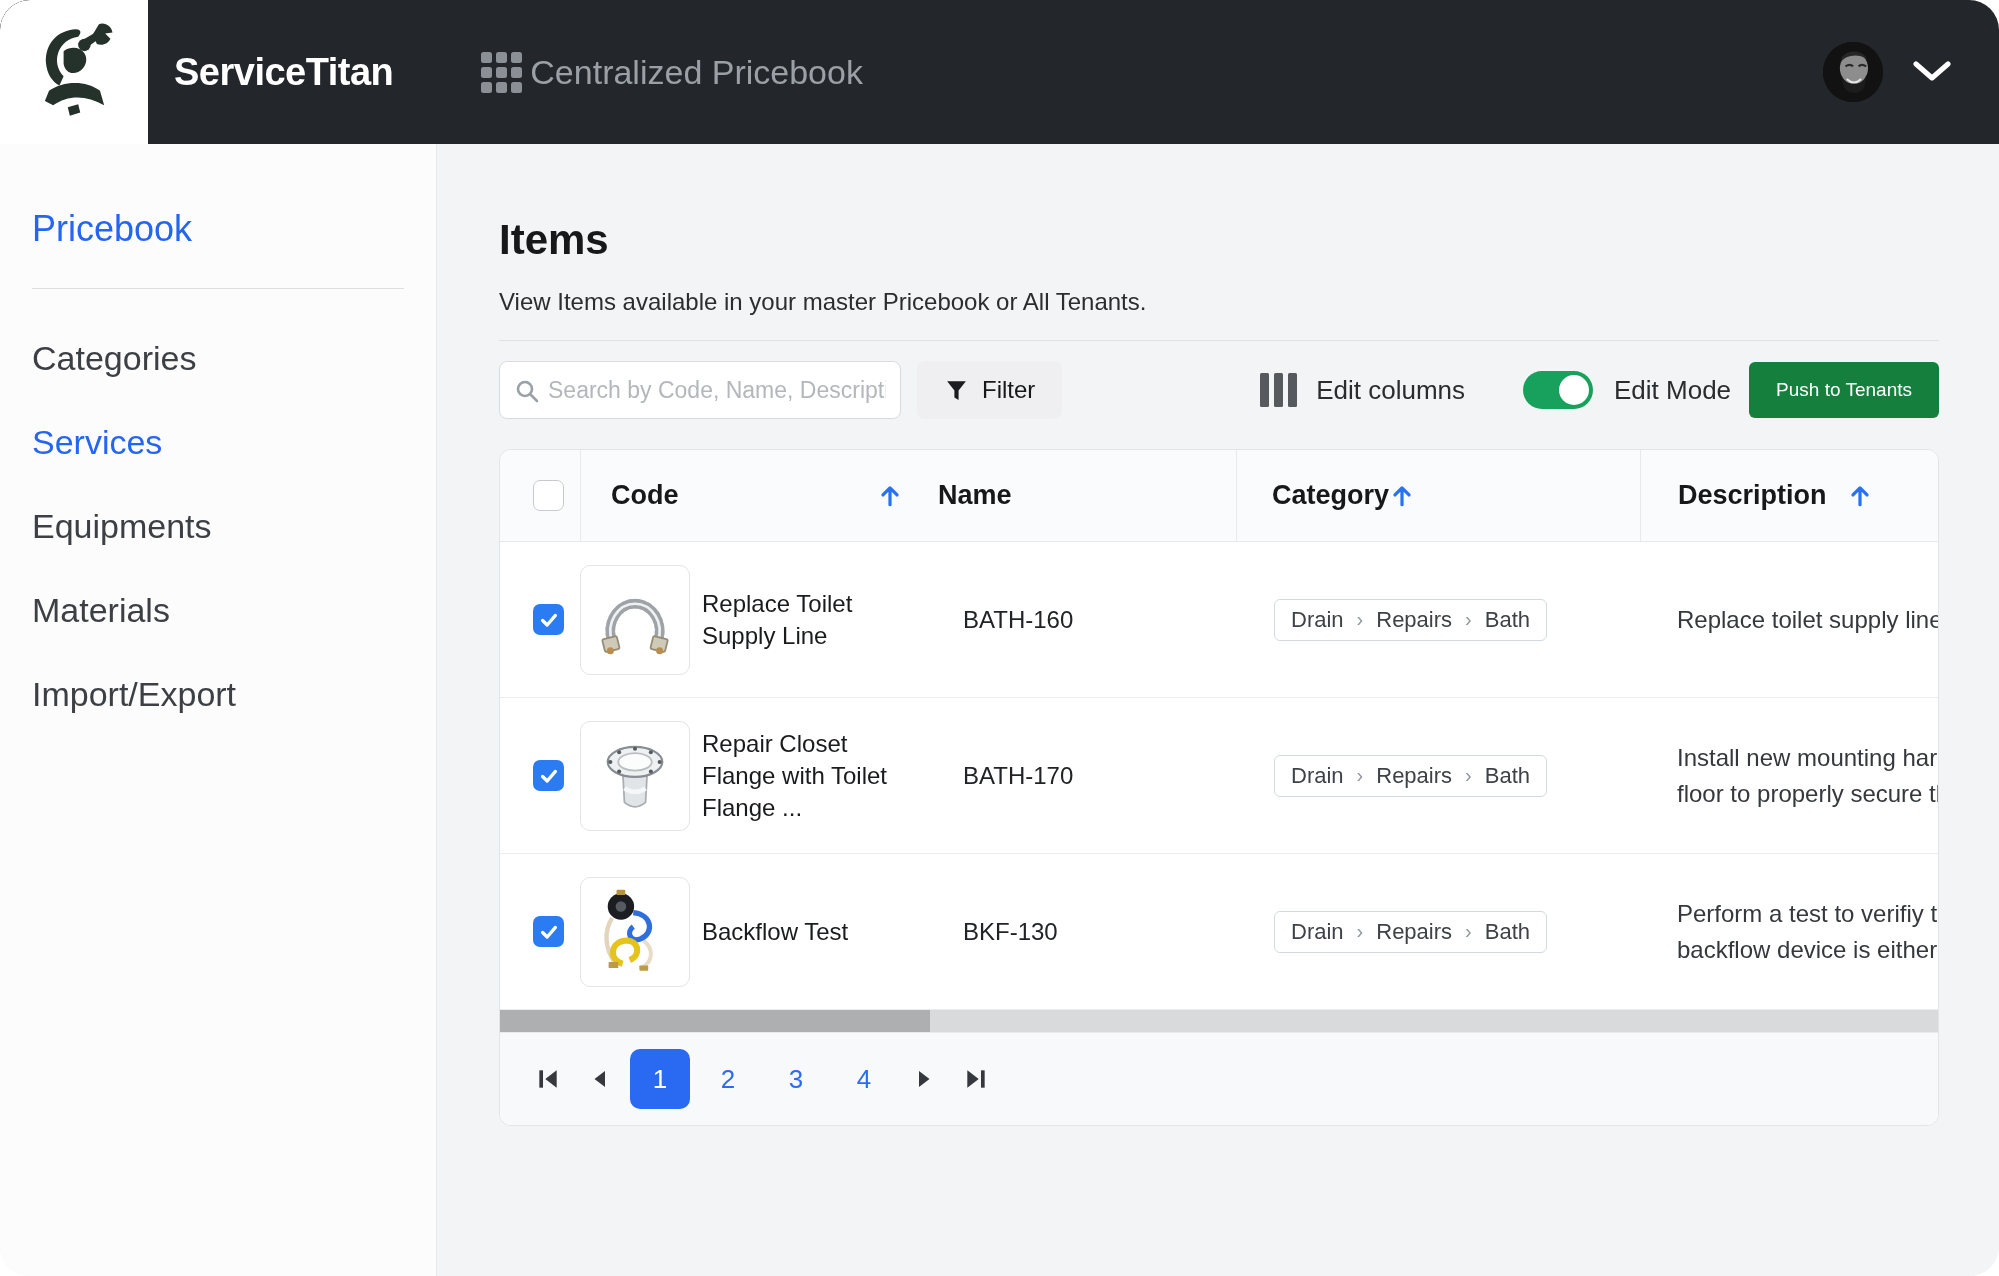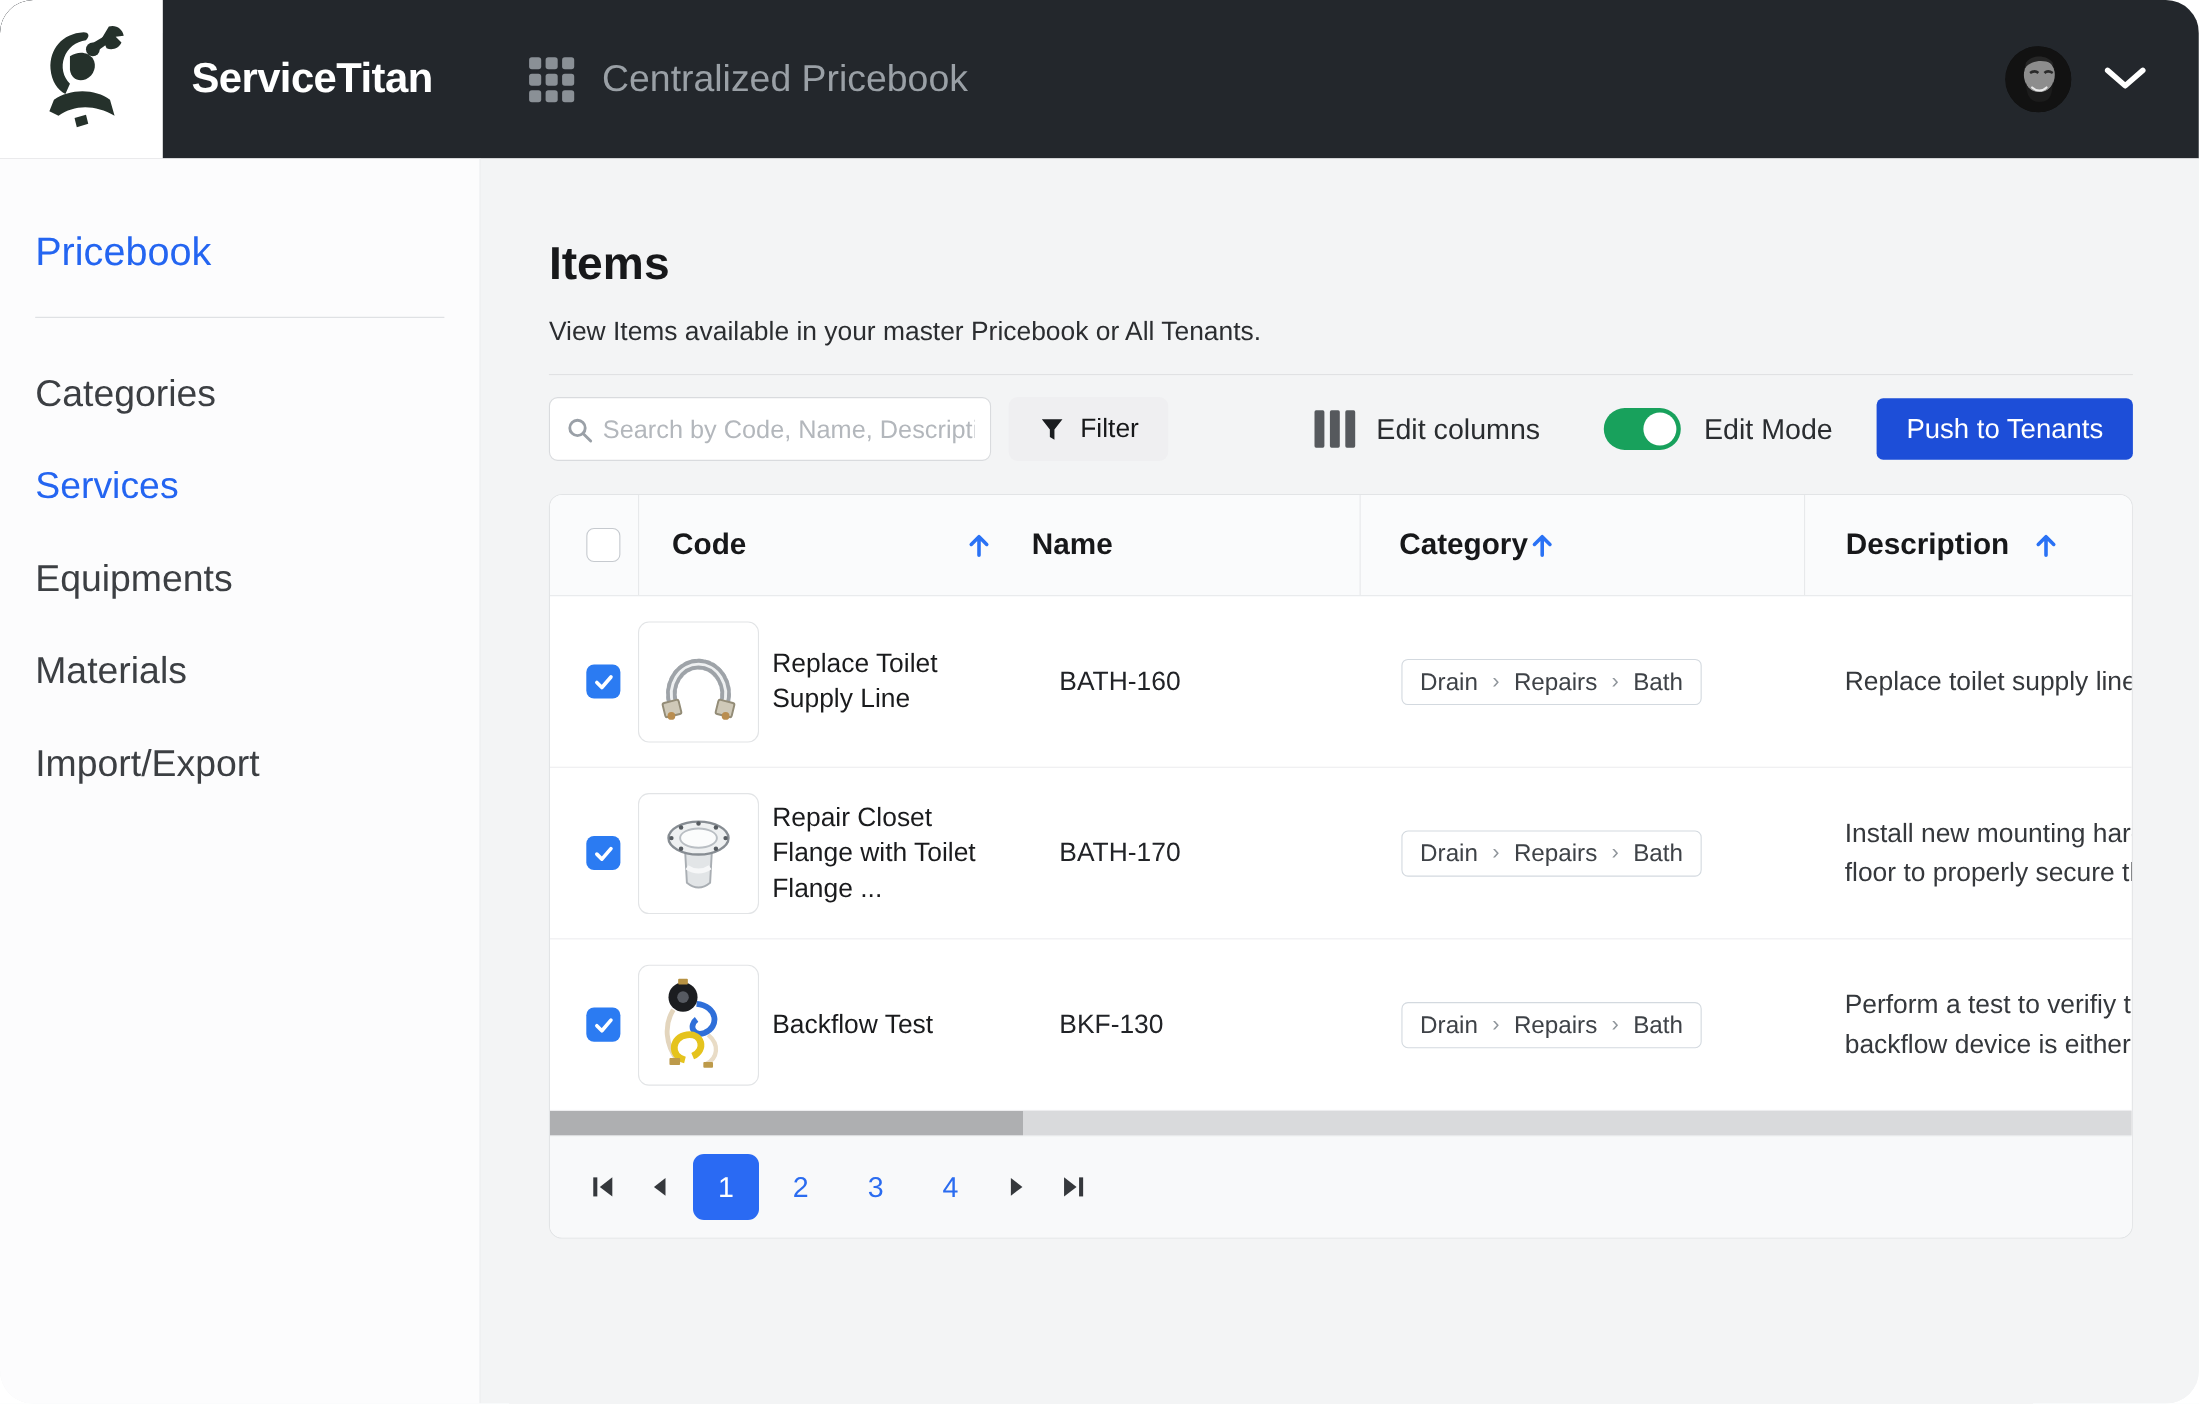--- a/index.html
+++ b/index.html
@@ -3,21 +3,21 @@
 <meta charset="utf-8">
 <style>
   html,body{margin:0;padding:0;background:#ffffff;}
   *{box-sizing:border-box;font-family:"Liberation Sans",sans-serif;}
   .app{position:relative;width:1999px;height:1276px;border-radius:30px;overflow:hidden;background:#f3f4f5;}
 
   
   .header{height:144px;background:#23272c;display:flex;align-items:center;}
   .logo-box{width:148px;height:144px;background:#ffffff;border-top-left-radius:30px;display:flex;align-items:center;justify-content:center;flex:0 0 auto;}
   .brand{color:#ffffff;font-size:38px;font-weight:700;letter-spacing:-0.5px;margin-left:26px;white-space:nowrap;}
-  .switcher{display:flex;align-items:center;margin-left:88px;gap:25px;cursor:pointer;}
+  .switcher{display:flex;align-items:center;margin-left:88px;gap:8px;cursor:pointer;}
   .grid-icon{display:grid;grid-template-columns:repeat(3,11px);grid-template-rows:repeat(3,11px);gap:4px;}
   .grid-icon span{background:#8a9096;border-radius:2.5px;}
   .switcher-label{color:#9aa0a6;font-size:34px;}
   .header-right{margin-left:auto;display:flex;align-items:center;gap:30px;padding-right:48px;}
   .avatar{width:60px;height:60px;border-radius:50%;overflow:hidden;background:#101010;flex:0 0 auto;cursor:pointer;}
   .chevron-down{display:flex;cursor:pointer;}
 
   
   .body{display:flex;height:1132px;}
   .sidebar{width:437px;background:#fcfcfd;border-right:1px solid #e7e8ea;padding:64px 32px 0 32px;flex:0 0 auto;}
@@ -39,21 +39,21 @@
   .search-input::placeholder{color:#b3b7bc;}
   .filter-btn{margin-left:16px;height:58px;border:none;border-radius:8px;background:#efeff1;display:flex;align-items:center;gap:13px;padding:0 27px;font-size:24px;color:#17181a;cursor:pointer;}
   .toolbar-right{margin-left:auto;display:flex;align-items:center;}
   .edit-columns{display:flex;align-items:center;gap:19px;cursor:pointer;}
   .columns-icon{display:flex;gap:5px;}
   .columns-icon span{width:9px;height:34px;background:#56595d;border-radius:1.5px;}
   .ctrl-label{font-size:26px;color:#2a2d30;white-space:nowrap;}
   .toggle{margin-left:58px;width:70px;height:38px;border-radius:19px;background:#18a15c;position:relative;cursor:pointer;flex:0 0 auto;}
   .toggle .knob{position:absolute;top:4px;right:4px;width:30px;height:30px;border-radius:50%;background:#ffffff;}
   .edit-mode-label{margin-left:21px;}
-  .push-btn{margin-left:40px;height:56px;border:none;border-radius:6px;background:#1d4ed8;color:#ffffff;font-size:25px;padding:0 27px;cursor:pointer;}
+  .push-btn{margin-left:18px;height:56px;border:none;border-radius:6px;background:#15803d;color:#ffffff;font-size:19px;padding:0 27px;cursor:pointer;}
 
   
   .card{margin-top:30px;background:#ffffff;border:1.5px solid #e2e4e6;border-radius:12px;overflow:hidden;}
   .trow{display:grid;grid-template-columns:80px 353px 303px 404px 1fr;align-items:center;}
   .thead{height:92px;background:#fafbfc;border-bottom:1.5px solid #e7e9eb;}
   .hcell{display:flex;align-items:center;height:100%;font-size:27px;font-weight:600;color:#17181a;}
   .hcell.bordered{border-left:1.5px solid #e7e9eb;}
   .h-name{padding-left:5px;}
   .h-code{padding:0 30px;justify-content:space-between;}
   .h-cat{padding-left:35px;}

